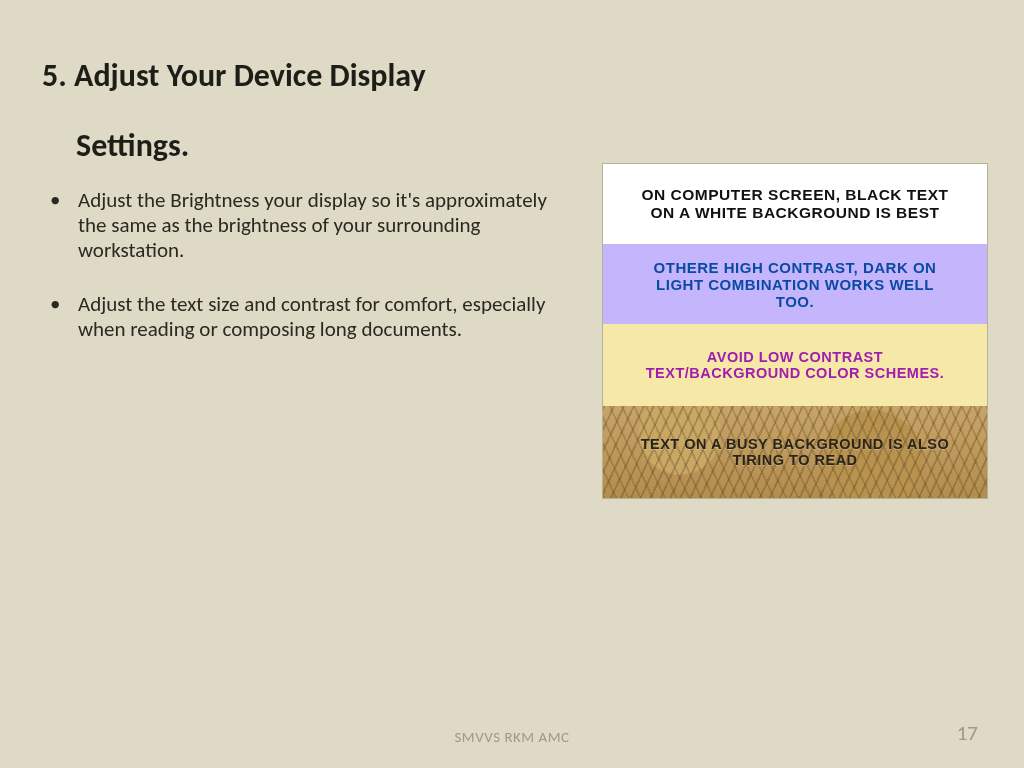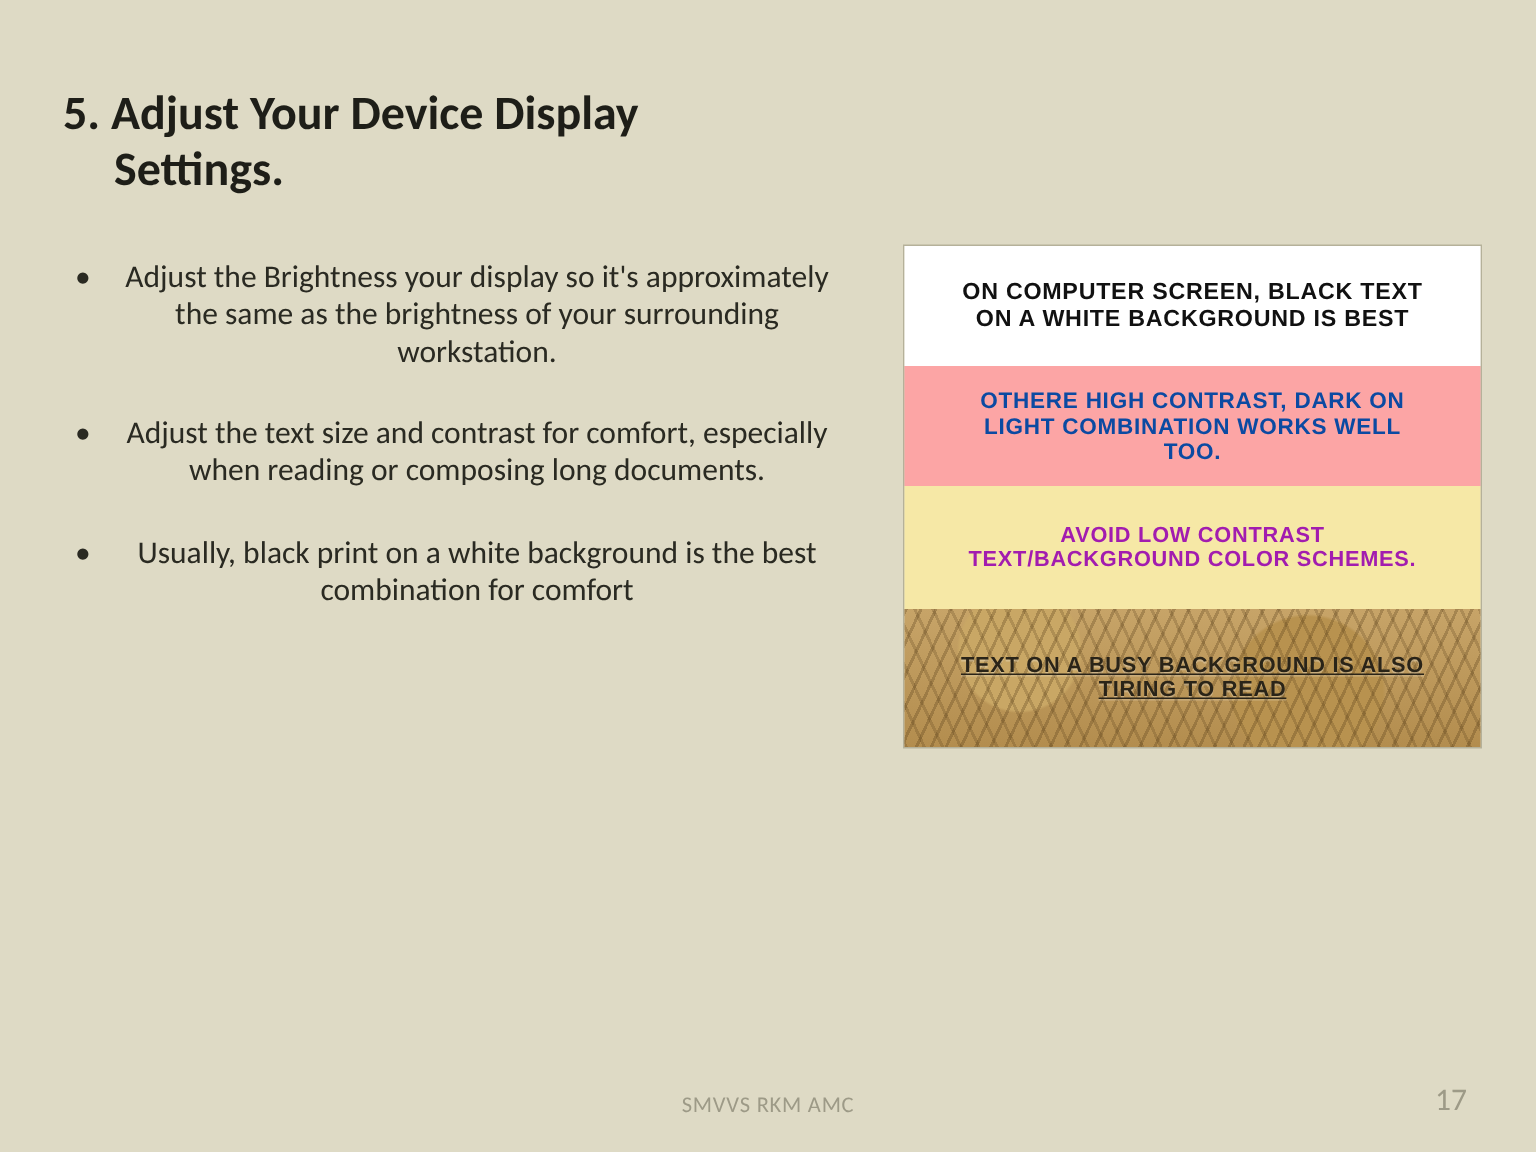--- a/index.html
+++ b/index.html
@@ -17,27 +17,26 @@
   }
   .title {
     position: absolute;
     left: 42px;
     top: 58px;
     font-size: 32px;
     font-weight: 700;
     line-height: 1.15;
     color: #1e1e18;
   }
-  .title .indent { margin-left: 34px; display: block; }
+  .title .indent { margin-left: 34px; display: block; margin-top: 33px; }
   .bullets {
     position: absolute;
     left: 78px;
-    top: 172px;
+    top: 188px;
     width: 480px;
-    text-align: center;
   }
   .bullets li {
     list-style: none;
     position: relative;
     font-size: 21px;
     line-height: 1.18;
     color: #2a2a22;
     margin-bottom: 30px;
     padding-left: 0;
   }
@@ -67,21 +66,21 @@
   }
   .panel-1 {
     height: 80px;
     background: #ffffff;
     color: #111;
     font-size: 15.5px;
     font-family: Arial, sans-serif;
   }
   .panel-2 {
     height: 80px;
-    background: #fca5a5;
+    background: #c4b5fd;
     color: #0b4aa2;
     font-size: 15px;
     font-family: Arial, sans-serif;
   }
   .panel-3 {
     height: 82px;
     background: #f6e8a6;
     color: #a21caf;
     font-size: 14.5px;
     font-family: Arial, sans-serif;
@@ -91,21 +90,20 @@
     background:
       repeating-linear-gradient(115deg, rgba(80,55,20,0.28) 0 2px, rgba(0,0,0,0) 2px 9px),
       repeating-linear-gradient(65deg, rgba(80,55,20,0.22) 0 2px, rgba(0,0,0,0) 2px 11px),
       radial-gradient(circle at 20% 30%, #c9a765 0 40px, rgba(0,0,0,0) 42px),
       radial-gradient(circle at 70% 60%, #b8924f 0 50px, rgba(0,0,0,0) 52px),
       linear-gradient(#c7a468, #b38d4e);
     color: #2a2418;
     font-size: 14.5px;
     font-family: Arial, sans-serif;
     text-shadow: 0 1px 0 rgba(255,255,255,0.25);
-    text-decoration: underline;
   }
   .footer-center {
     position: absolute;
     bottom: 22px;
     left: 0;
     width: 1024px;
     text-align: center;
     font-size: 15px;
     color: #9d9a87;
     letter-spacing: 0.5px;
@@ -124,21 +122,20 @@
 <div class="slide">
 
   <h1 class="title">
     <span>5. Adjust Your Device Display</span><br>
     <span class="indent">Settings.</span>
   </h1>
 
   <ul class="bullets">
     <li>Adjust the Brightness your display so it's approximately the same as the brightness of your surrounding workstation.</li>
     <li>Adjust the text size and contrast for comfort, especially when reading or composing long documents.</li>
-    <li>Usually, black print on a white background is the best combination for comfort</li>
   </ul>
 
   <div class="chart">
     <div class="panel panel-1">ON COMPUTER SCREEN, BLACK TEXT ON A WHITE BACKGROUND IS BEST</div>
     <div class="panel panel-2">OTHERE HIGH CONTRAST, DARK ON LIGHT COMBINATION WORKS WELL TOO.</div>
     <div class="panel panel-3">AVOID LOW CONTRAST TEXT/BACKGROUND COLOR SCHEMES.</div>
     <div class="panel panel-4">TEXT ON A BUSY BACKGROUND IS ALSO TIRING TO READ</div>
   </div>
 
   <div class="footer-center">SMVVS RKM AMC</div>

